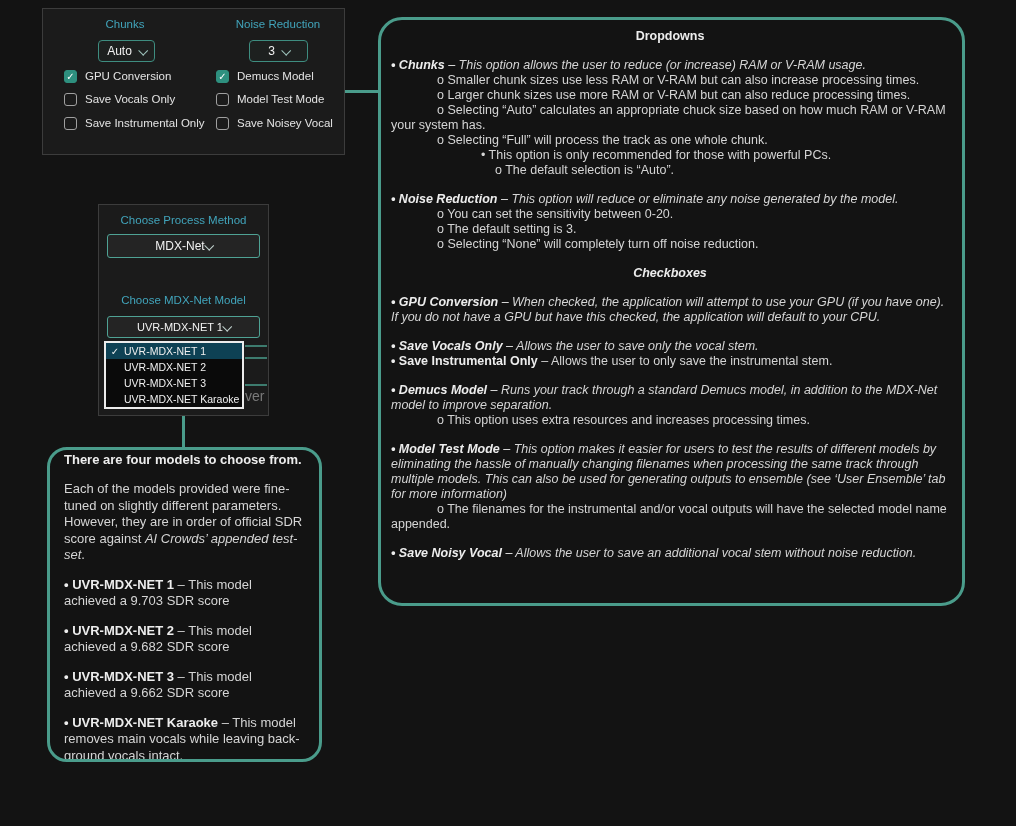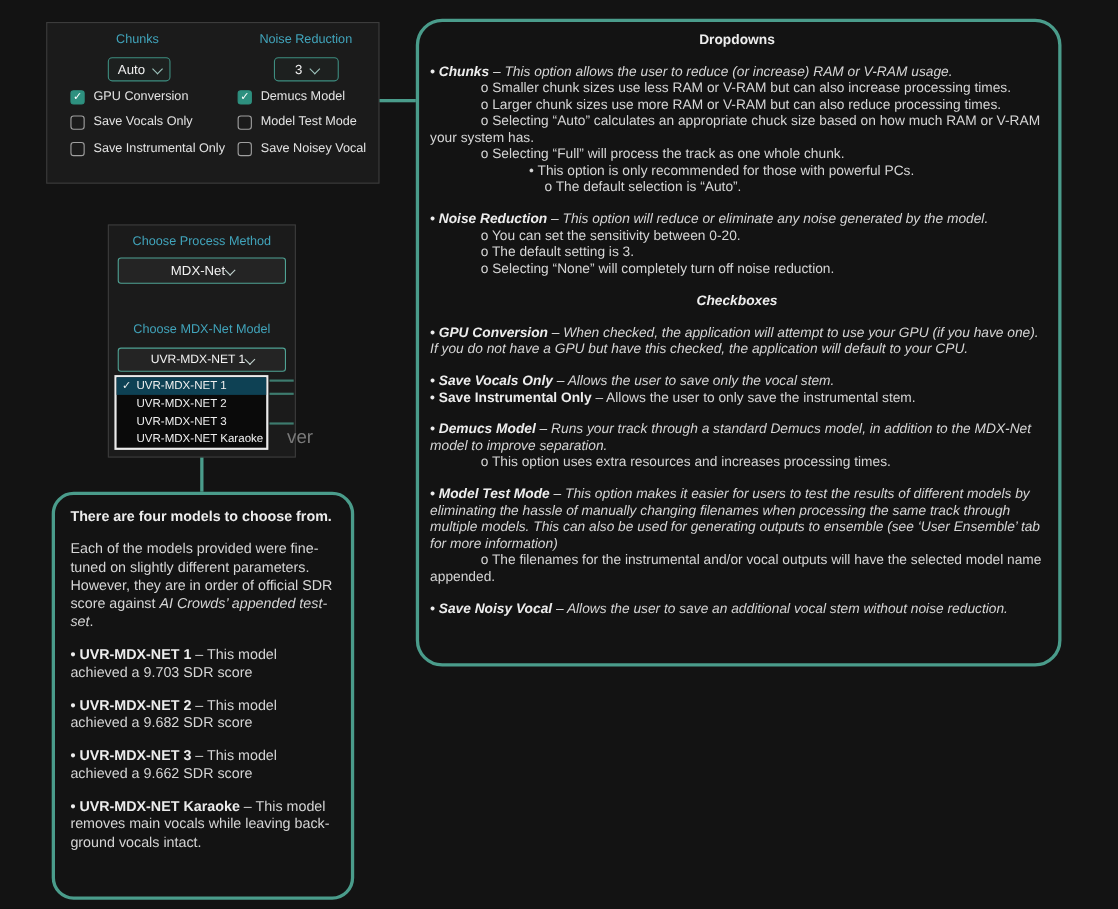--- a/index.html
+++ b/index.html
@@ -8,21 +8,21 @@
     --text:#d5d5d5; --text-bright:#ededed;
   }
   html,body{margin:0;padding:0;background:var(--page-bg);}
   .stage{position:relative;width:1016px;height:826px;background:var(--page-bg);
          font-family:"Liberation Sans",sans-serif;overflow:hidden;}
 
   
   .panel{position:absolute;background:var(--panel-bg);border:1px solid var(--panel-border);box-sizing:border-box;}
 
   
-  .settings{left:42px;top:20px;width:303px;height:147px;}
+  .settings{left:42px;top:8px;width:303px;height:147px;}
   .dd-label{position:absolute;color:var(--label);font-size:11.5px;text-align:center;}
   .lab-chunks{left:22px;top:9px;width:120px;}
   .lab-noise{left:170px;top:9px;width:130px;}
   .mini-dd{position:absolute;display:flex;align-items:center;justify-content:center;gap:7px;
            background:#1d201f;border:1px solid #3e8d80;border-radius:4px;
            color:#f0f0f0;font-size:12px;box-sizing:border-box;cursor:pointer;}
   .dd-auto{left:55px;top:31px;width:57px;height:22px;}
   .dd-noise{left:206px;top:31px;width:59px;height:22px;}
   .chev{display:inline-block;width:6px;height:6px;border-right:1.5px solid #9ec4bd;
         border-bottom:1.5px solid #9ec4bd;transform:rotate(45deg) translateY(-1px);}
@@ -47,25 +47,25 @@
   .bd2{left:8px;top:111px;width:153px;height:22px;font-size:11px;}
   .big-dd .chev{border-color:#c3d4d0;}
   .dd-list{position:absolute;left:5px;top:136px;width:136px;background:#0a0a0a;
            border:2px solid #ececec;box-sizing:content-box;z-index:3;}
   .opt{display:flex;align-items:center;gap:3px;height:16px;color:#f0f0f0;font-size:10.5px;
        padding-left:3px;white-space:nowrap;cursor:pointer;}
   .opt.sel{background:var(--row-selected);}
   .opt .chk{width:12px;text-align:center;font-size:10px;flex:0 0 auto;}
   .sep{position:absolute;left:146px;width:22px;height:2px;background:var(--accent);opacity:.75;}
   .sep1{top:140px;} .sep2{top:152px;} .sep3{top:179px;}
-  .bg-ver{position:absolute;left:146px;top:183px;color:#7a7a7a;font-size:17px;padding-left:16px;}
+  .bg-ver{position:absolute;left:146px;top:183px;color:#7a7a7a;font-size:14px;}
 
   
   .note{position:absolute;border:3px solid var(--accent);box-sizing:border-box;background:var(--page-bg);}
-  .left-note{left:47px;top:447px;width:275px;height:371px;border-radius:20px;padding:12px 14px;overflow:hidden;}
+  .left-note{left:47px;top:447px;width:275px;height:315px;border-radius:20px;padding:2px 14px;overflow:hidden;}
   .nb-title{margin:0 0 14px 0;font-size:13px;font-weight:bold;color:var(--text-bright);}
   .nb-intro{margin:0;font-size:13px;line-height:16.5px;color:var(--text);}
   .nb{margin:13px 0 0 0;font-size:13px;line-height:16.5px;color:var(--text);}
   .nb b,.nb-intro b{color:var(--text-bright);}
 
   .right-note{left:378px;top:17px;width:587px;height:589px;border-radius:24px;
               padding:9px 13px 0 10px;overflow:hidden;}
   .blk{margin:0;font-size:12.5px;line-height:15px;color:var(--text);}
   .blk b{color:var(--text-bright);}
   .blk.heading{text-align:center;font-weight:bold;color:var(--text-bright);}

